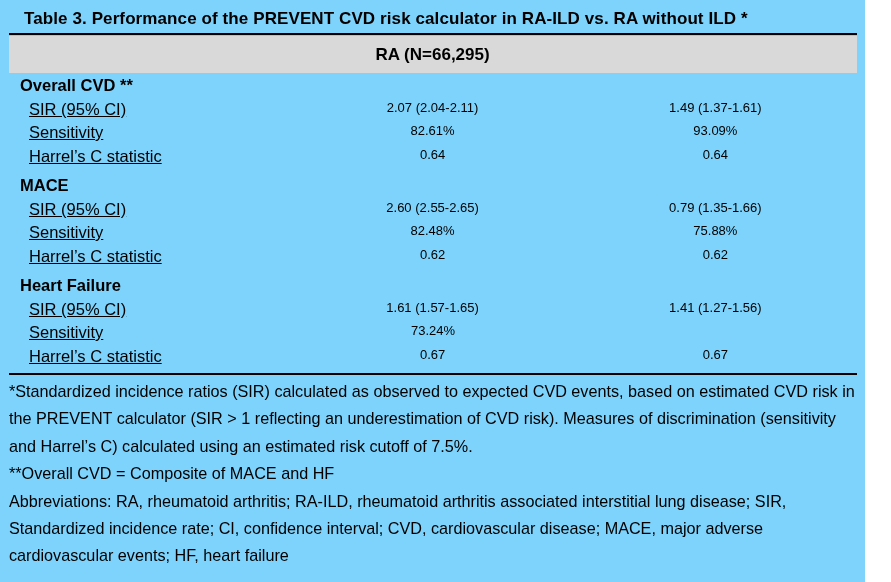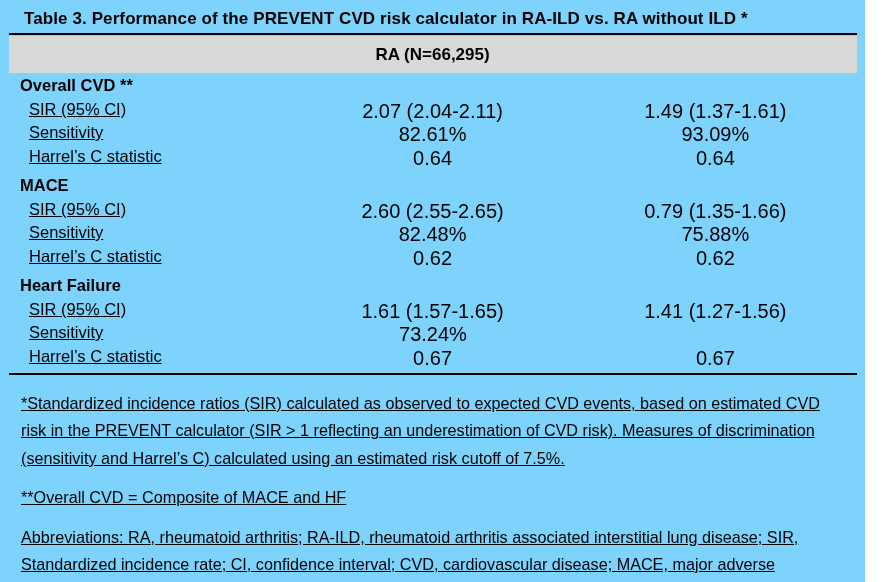--- a/index.html
+++ b/index.html
@@ -49,28 +49,28 @@
   .trow {
     display: flex;
     align-items: flex-start;
     height: 23.5px;
     font-size: 16.5px;
   }
   .trow.section-row { font-weight: bold; }
   .trow.gap-before { margin-top: 6px; }
   .cell-label.section { padding-left: 11px; }
   .cell-label.sub { padding-left: 20px; text-decoration: underline; }
-  .cell-val { text-align: center; font-size: 20px; }
+  .cell-val { text-align: center; font-size: 13px; }
   .bottom-rule { margin-top: 3px; }
   .footnotes {
     padding-top: 3px;
     font-size: 16.2px;
     line-height: 27.4px;
   }
-  .footnotes p { margin: 12px; text-decoration: underline; }
+  .footnotes p { margin: 0; }
 </style>
 </head>
 <body>
 
 <div class="page">
   <div class="content">
 
     <div class="table-title">Table 3. Performance of the PREVENT CVD risk calculator in RA-ILD vs. RA without ILD *</div>
 
     <div class="rule"></div>

